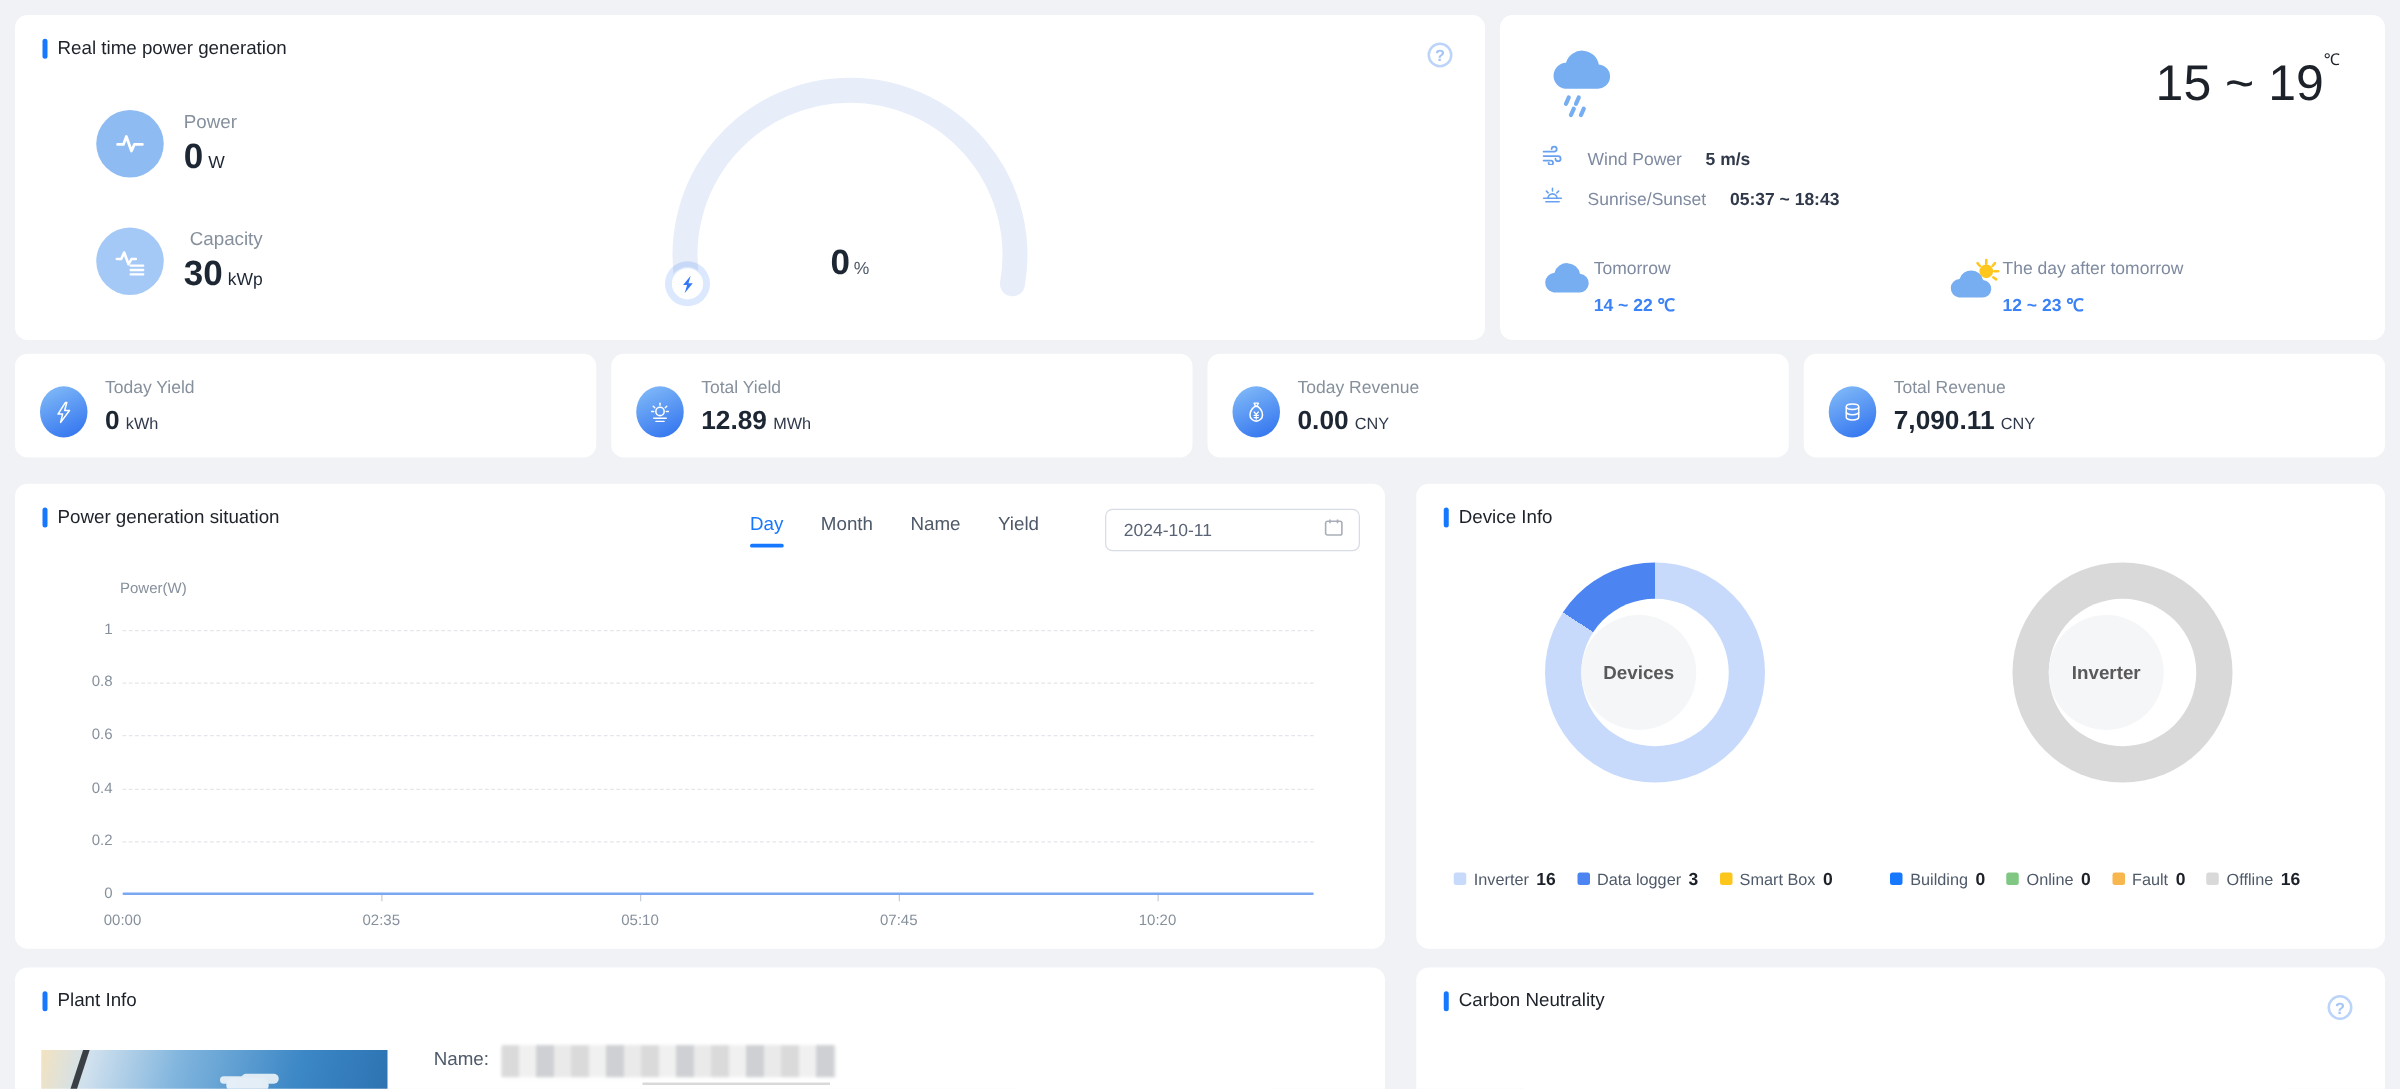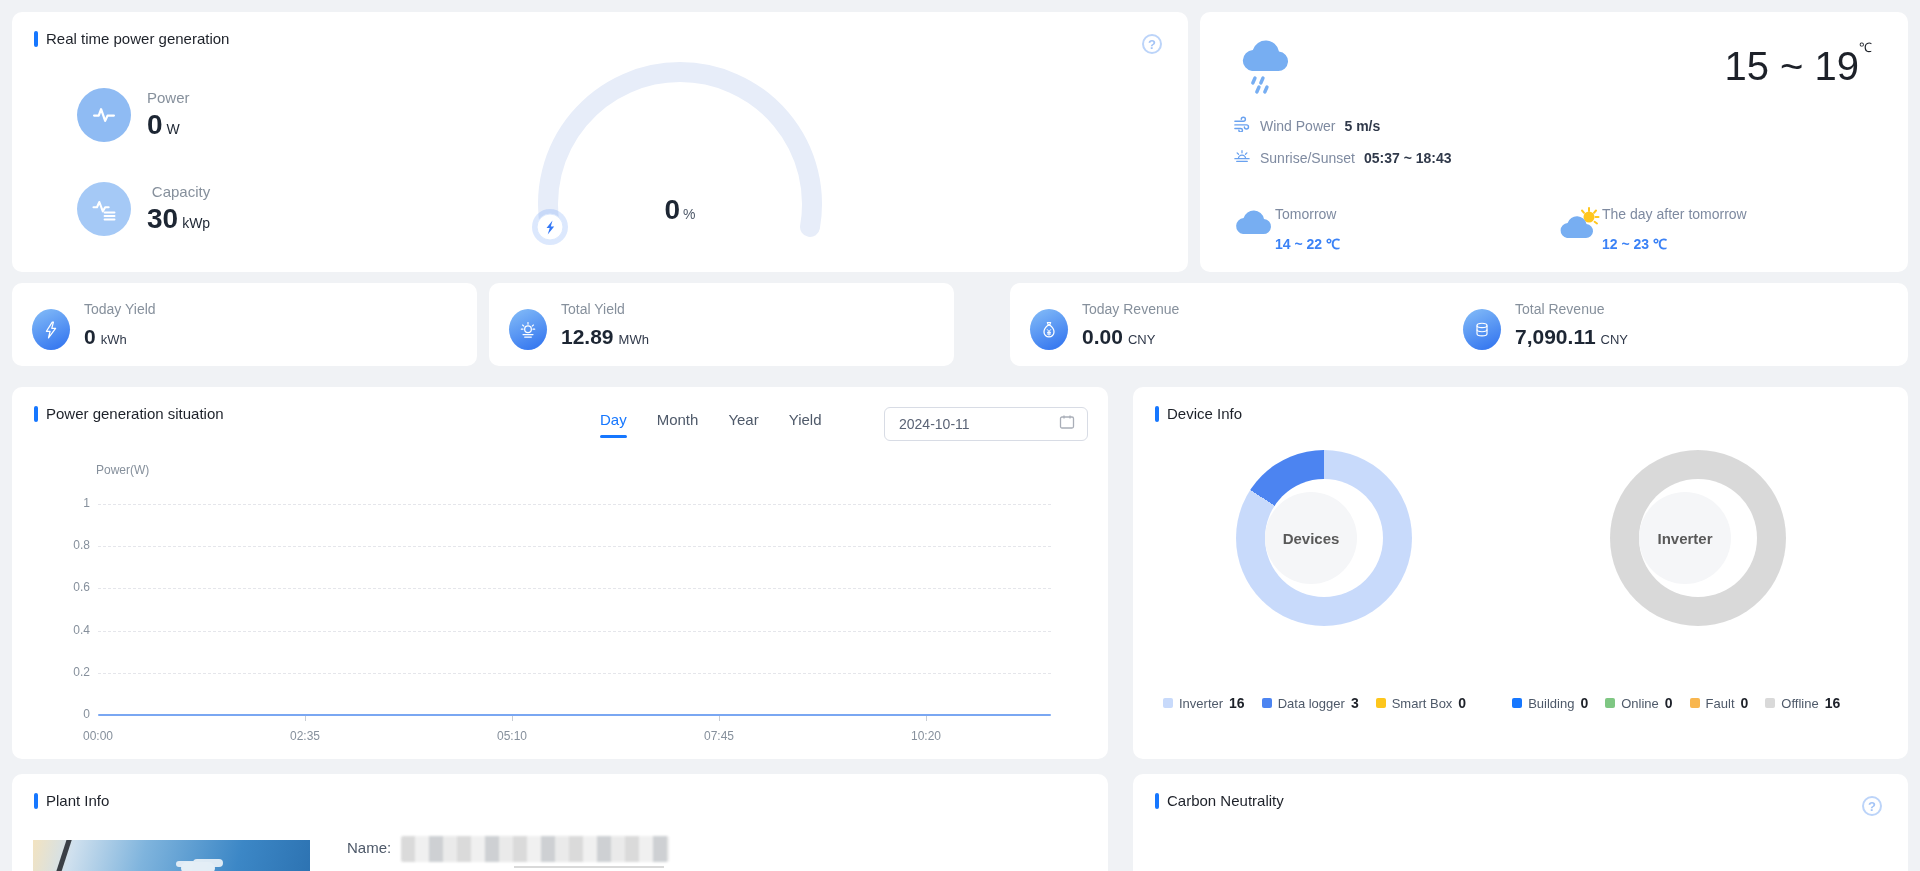--- a/index.html
+++ b/index.html
@@ -30,21 +30,21 @@
 
   .gauge-wrap { position:absolute; left:450px; top:22px; width:460px; height:230px; }
   .gauge-text { position:absolute; left:608px; top:182px; width:120px; text-align:center; }
   .gauge-val { font-size:28px; font-weight:700; color:#1d2633; }
   .gauge-unit { font-size:14px; color:#4e5969; margin-left:3px; }
 
   
   #card-weather { left:1200px; top:12px; width:708px; height:260px; }
   .w-big { position:absolute; right:36px; top:26px; font-size:40px; font-weight:500; color:#1d2129; }
   .w-big sup { font-size:13px; color:#1d2129; vertical-align:28px; font-weight:400; }
-  .w-row { position:absolute; left:33px; display:flex; align-items:center; gap:9px; }
+  .w-row { position:absolute; left:33px; display:flex; align-items:center; gap:19px; }
   .w-row .lab { font-size:14px; color:#7e8aa0; }
   .w-row .val { font-size:14px; color:#30394a; font-weight:600; }
   .fc-col { position:absolute; display:flex; align-items:flex-start; }
   .fc-lab { font-size:14px; color:#7e8aa0; margin-bottom:6px; }
   .fc-val { font-size:14px; color:#3b82f6; font-weight:600;margin-top:12px; }
 
   
   .stat-card { top:283px; height:83px; width:465px; }
   .stat-icon { position:absolute; left:20px; top:26px; width:38px; height:41px; border-radius:50%;
                background:linear-gradient(155deg,#7db6f7 10%,#3a7bf0 85%); display:flex; align-items:center; justify-content:center; }
@@ -237,21 +237,21 @@
         </g>
       </svg>
   </div>
   <div class="stat-label">Total Yield</div>
   <div class="stat-value-row">
       <span class="stat-value">12.89</span>
       <span class="stat-unit">MWh</span>
     </div>
 </div>
 
-<div class="card stat-card" style="left:1010px;">
+<div class="card stat-card" style="left:966px;">
   <div class="stat-icon">
     <svg width="20" height="20" viewBox="0 0 24 24">
         <path d="M10 3h4l-1.3 3h-1.4z" fill="none" stroke="#fff" stroke-width="1.4" stroke-linejoin="round"></path>
         <path d="M10.7 6.2C7.6 8.6 6 11.3 6 14.3a6 6 0 0012 0c0-3-1.6-5.7-4.7-8.1z" fill="none" stroke="#fff" stroke-width="1.5"></path>
         <path d="M10 11.5l2 2.3 2-2.3M10 14.8h4M10 16.8h4M12 13.8v4.5" stroke="#fff" stroke-width="1.2" fill="none" stroke-linecap="round"></path>
       </svg>
   </div>
   <div class="stat-label">Today Revenue</div>
   <div class="stat-value-row">
       <span class="stat-value">0.00</span>
@@ -275,21 +275,21 @@
 </div>
 
 <div class="card" id="card-power">
   <div class="sec-title">
     <div class="sec-bar"></div>
     <div class="sec-text">Power generation situation</div>
   </div>
   <div class="tabs" id="power-tabs">
       <div class="tab active">Day</div>
       <div class="tab">Month</div>
-      <div class="tab">Year</div>
+      <div class="tab">Name</div>
       <div class="tab">Yield</div>
     </div>
   <div class="datebox">
     <span class="dtext">2024-10-11</span>
     <span><svg width="16" height="16" viewBox="0 0 16 16">
           <rect x="1.5" y="3" width="13" height="11" rx="1.5" fill="none" stroke="#a9aeb8" stroke-width="1.3"></rect>
           <line x1="5" y1="1.5" x2="5" y2="4.5" stroke="#a9aeb8" stroke-width="1.3"></line>
           <line x1="11" y1="1.5" x2="11" y2="4.5" stroke="#a9aeb8" stroke-width="1.3"></line>
         </svg></span>
   </div>

